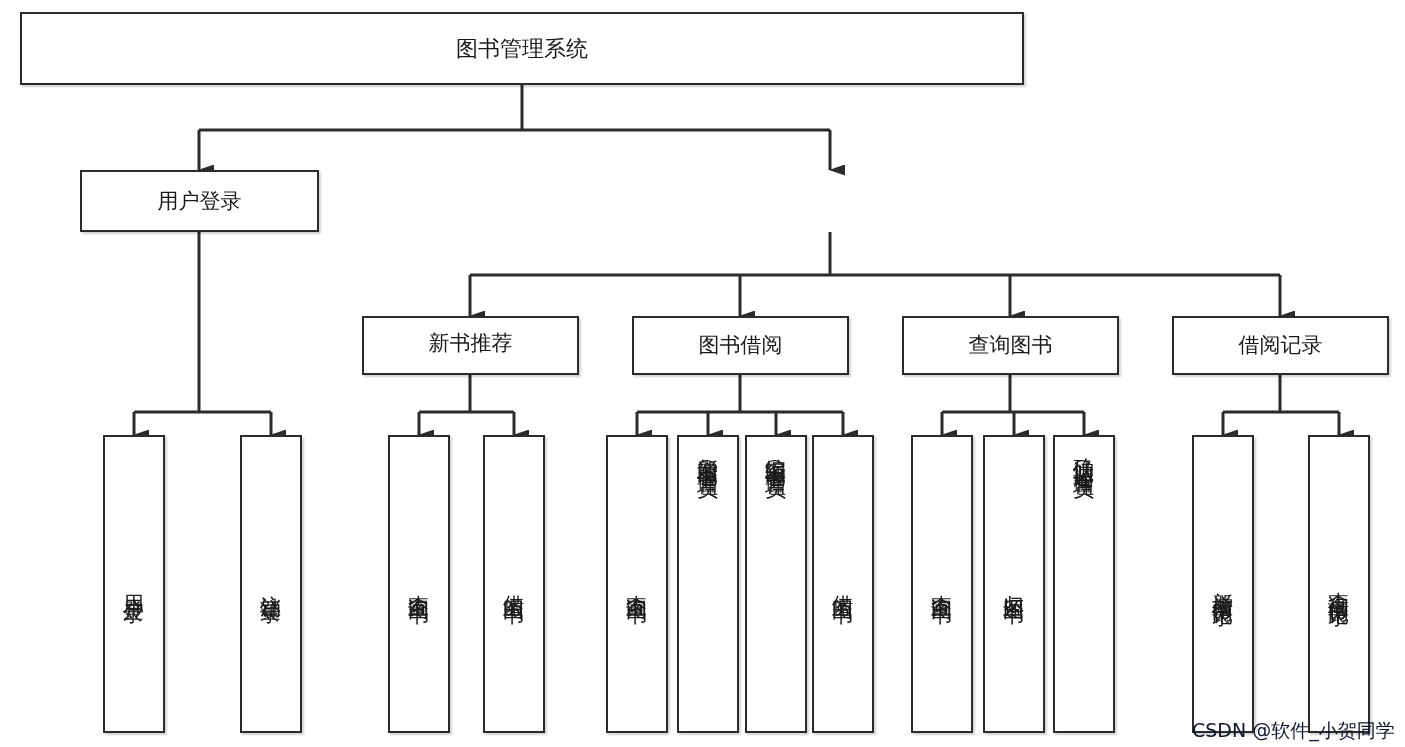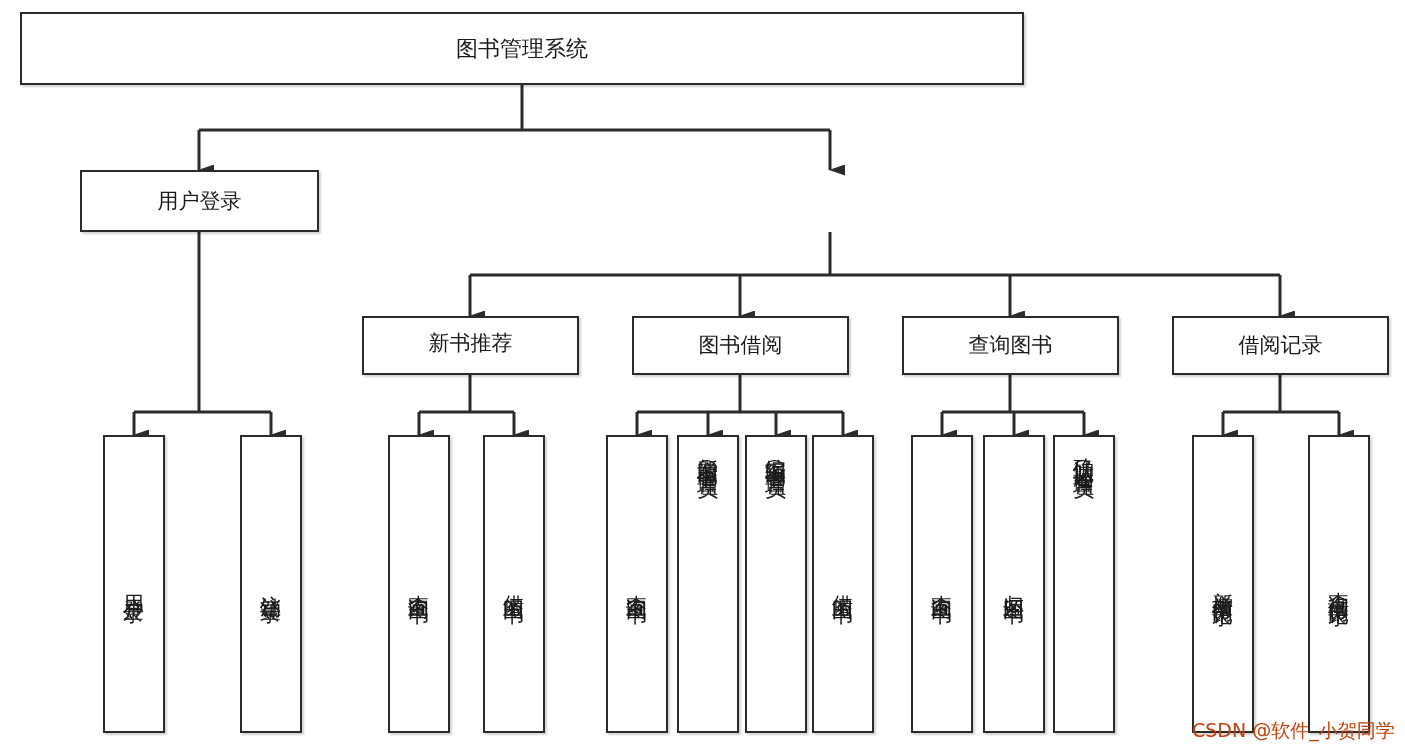--- a/index.html
+++ b/index.html
@@ -185,15 +185,15 @@
   <div class="node vert" style="left: 1053px; top: 435px; width: 62px; height: 298px;">
     <span class="label">确认归还（管理员）</span>
   </div>
   <div class="node vert centered" style="left: 1192px; top: 435px; width: 62px; height: 298px;">
     <span class="label">新增借阅记录</span>
   </div>
   <div class="node vert centered" style="left: 1308px; top: 435px; width: 62px; height: 298px;">
     <span class="label">查询借阅记录</span>
   </div>
 
-  <div class="watermark" style="left: 1192px; top: 718px; color: #c2410c;">CSDN @软件_小贺同学</div>
+  <div class="watermark" style="left: 1192px; top: 718px; color: #0f172a;">CSDN @软件_小贺同学</div>
 
 </div>
 
 </body></html>

